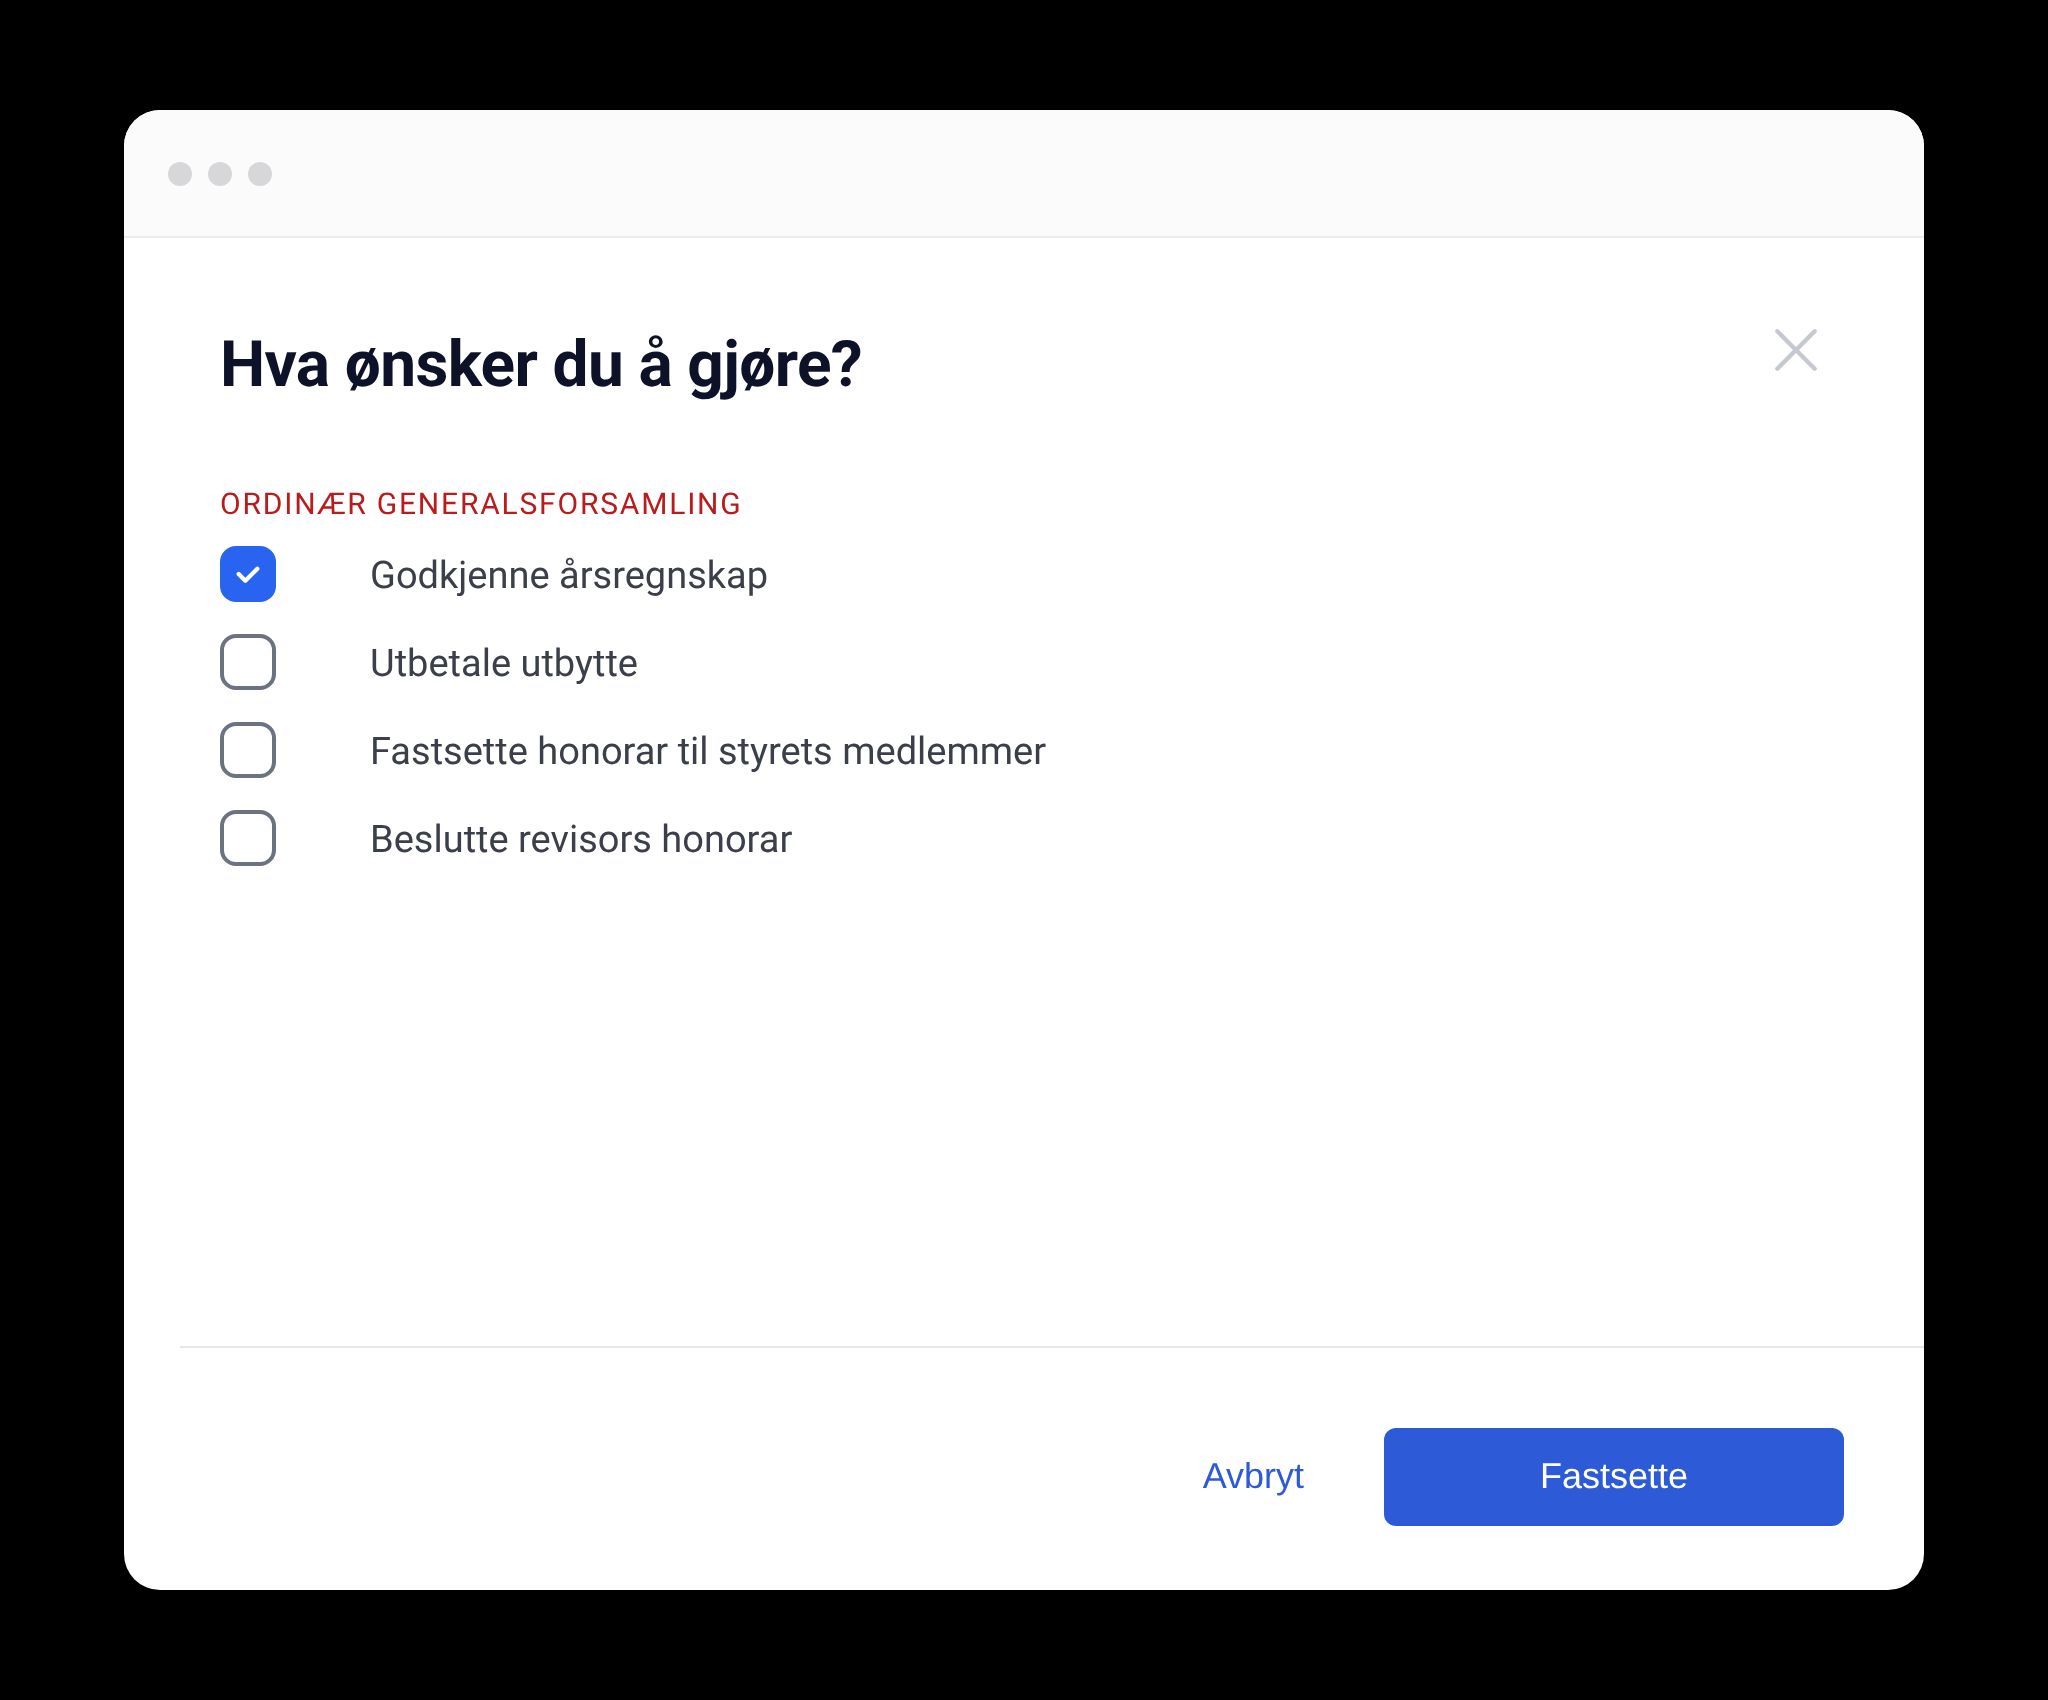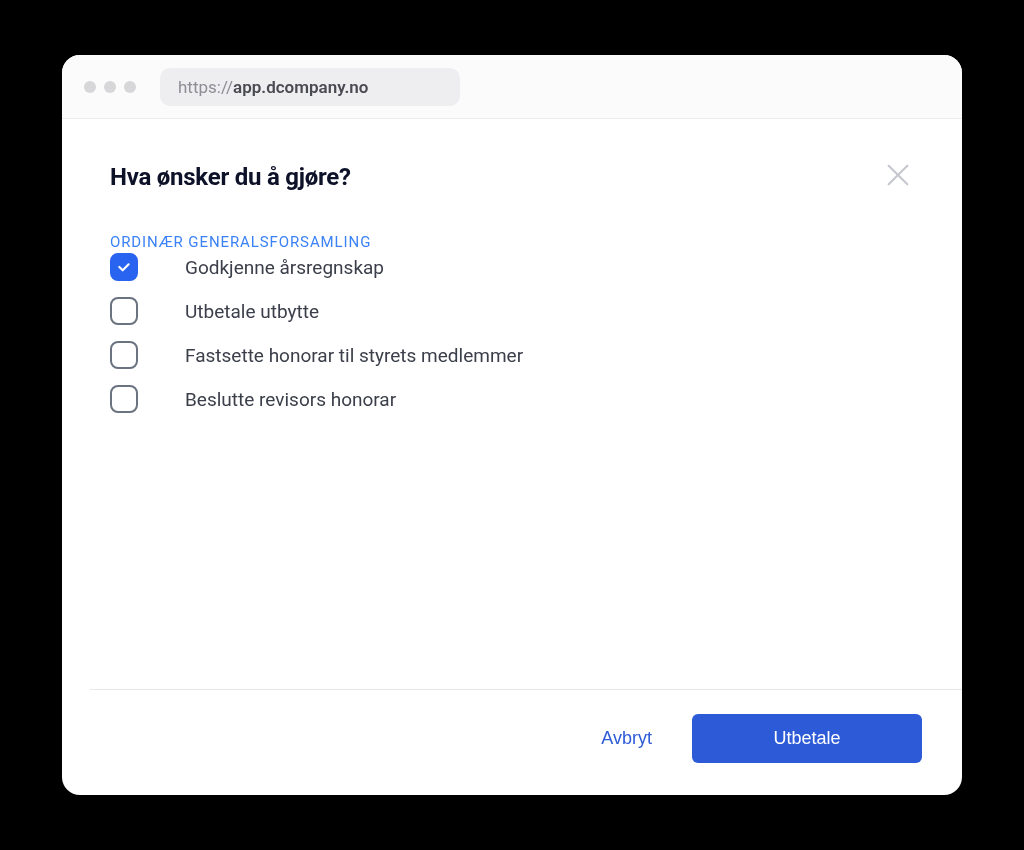--- a/index.html
+++ b/index.html
@@ -67,32 +67,32 @@
       position: absolute;
       top: 40px;
       right: 48px;
       width: 32px;
       height: 32px;
       cursor: pointer;
       color: #c6c8cf;
     }
     .close-x svg { width: 100%; height: 100%; display: block; }
     h1 {
-      font-size: 24px;
+      font-size: 32px;
       font-weight: 700;
       color: #0d1229;
       letter-spacing: -0.01em;
       margin-bottom: 42px;
     }
     .section-label {
       font-size: 15px;
       letter-spacing: 0.06em;
-      color: #3b82f6;
+      color: #b91c1c;
       text-transform: uppercase;
-      margin-bottom: 2px;
+      margin-bottom: 12px;
     }
     .options {
       display: flex;
       flex-direction: column;
       gap: 16px;
     }
     .option {
       display: flex;
       align-items: center;
       gap: 20px;
@@ -122,21 +122,21 @@
       height: 16px;
       color: #fff;
     }
     .option-label {
       font-size: 19px;
       color: #3b3f4a;
       margin-left: 27px;
     }
     .footer {
       border-top: 1px solid #e6e7eb;
-      padding: 24px 40px 32px 40px;
+      padding: 40px 40px 32px 40px;
       display: flex;
       justify-content: flex-end;
       align-items: center;
       gap: 36px;
       margin-left: 28px;
     }
     .btn-cancel {
       background: none;
       border: none;
       color: #2d5bd7;
@@ -161,24 +161,20 @@
 </head>
 <body>
 
 <div class="window">
   <div class="titlebar">
     <div class="traffic">
       <div class="dot"></div>
       <div class="dot"></div>
       <div class="dot"></div>
     </div>
-    <div class="addressbar">
-      <span>https://</span>
-        <span class="domain">app.dcompany.no</span>
-    </div>
   </div>
 
   <div class="content">
     <div class="close-x">
       <svg viewBox="0 0 24 24" fill="none" stroke="currentColor" stroke-width="1.6" stroke-linecap="round">
           <line x1="5" y1="5" x2="19" y2="19"></line>
           <line x1="19" y1="5" x2="5" y2="19"></line>
         </svg>
     </div>
 
@@ -205,15 +201,15 @@
         </div>
         <div class="option">
           <div class="checkbox"></div>
           <span class="option-label">Beslutte revisors honorar</span>
         </div>
       </div>
   </div>
 
   <div class="footer">
     <button class="btn-cancel">Avbryt</button>
-    <button class="btn-primary">Utbetale</button>
+    <button class="btn-primary">Fastsette</button>
   </div>
 </div>
 
 </body></html>

